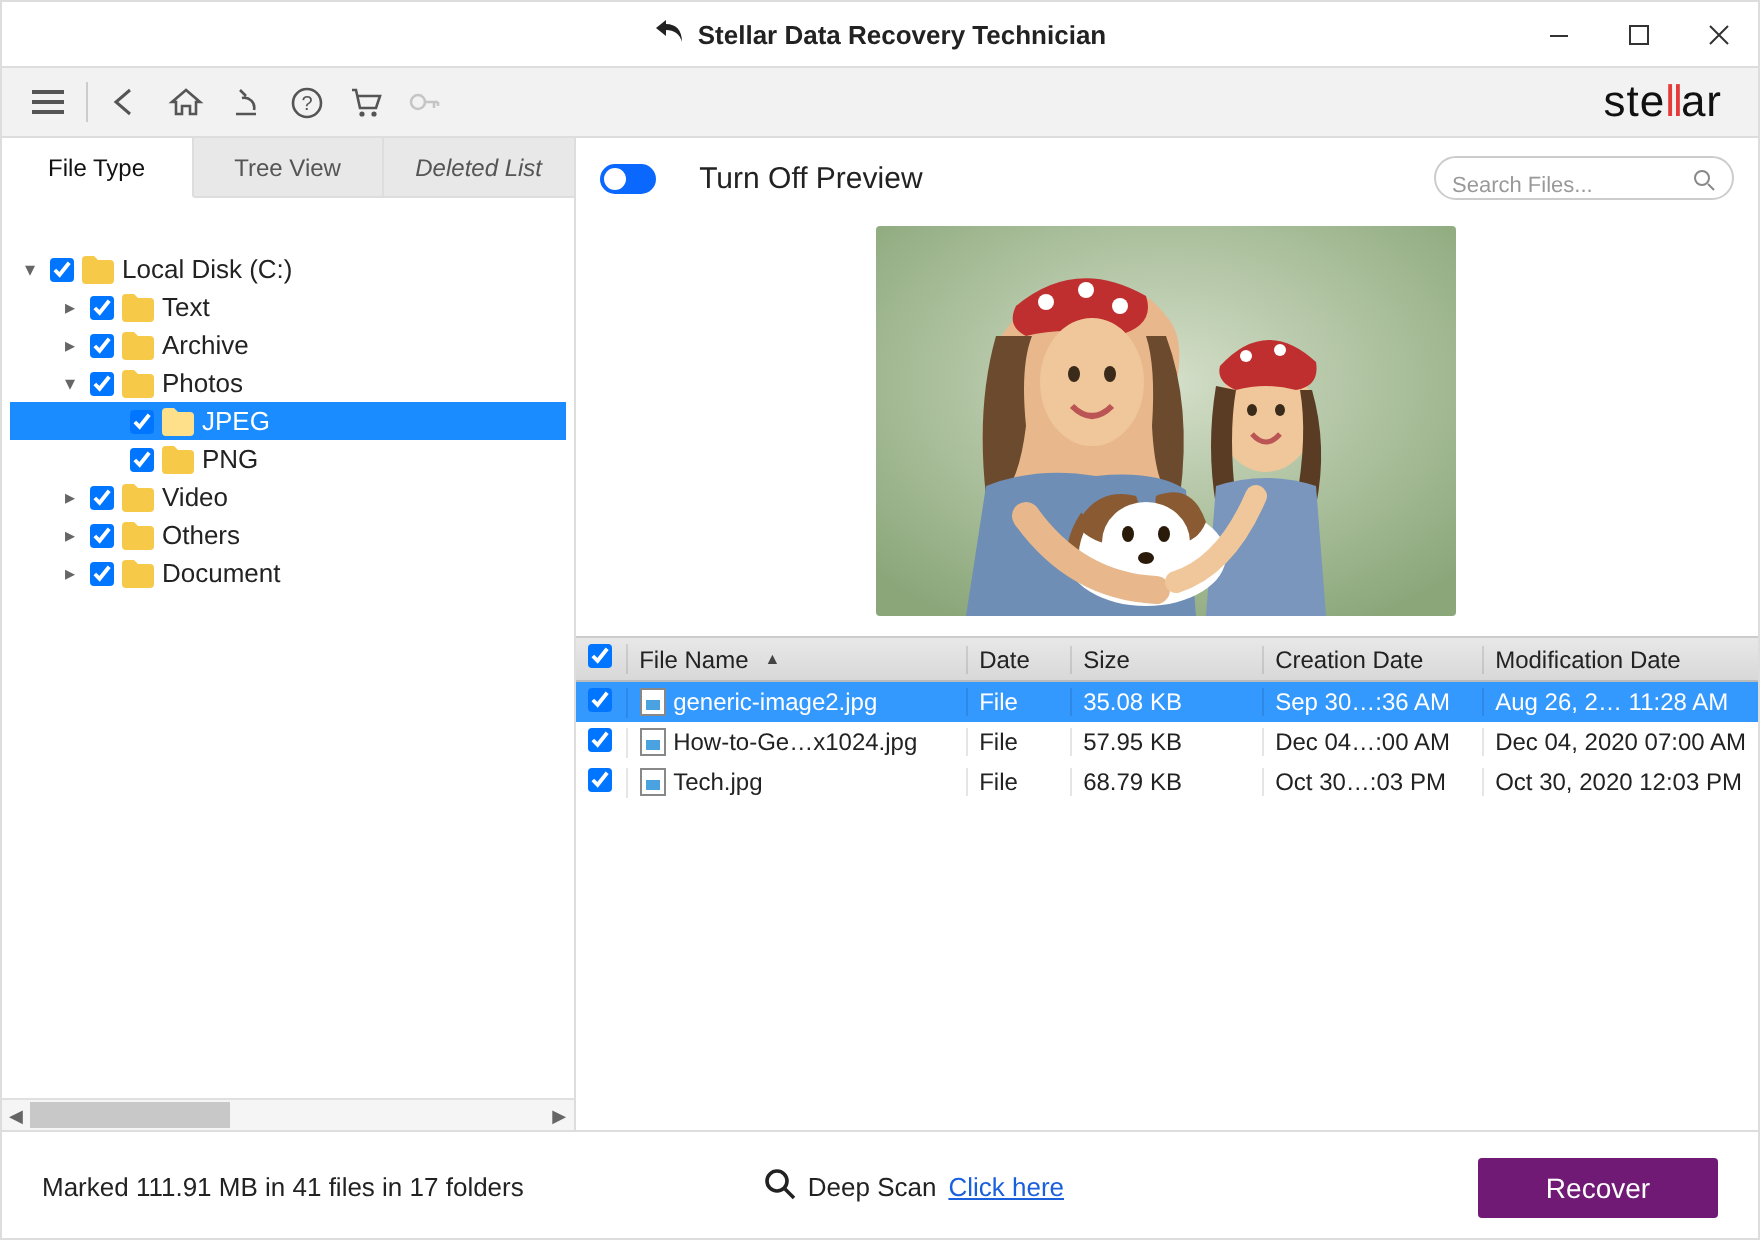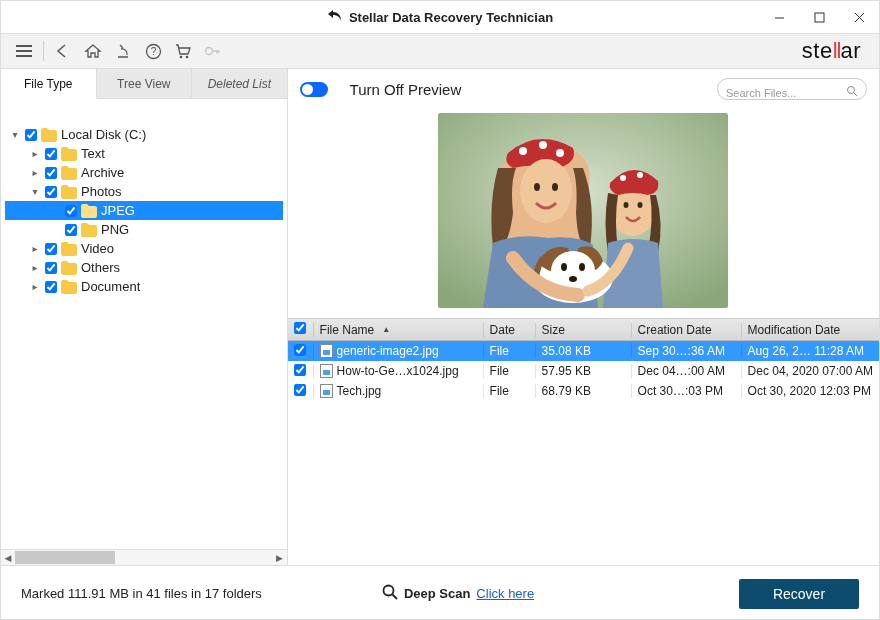--- a/index.html
+++ b/index.html
@@ -68,21 +68,21 @@
     .col-cdate { width: 110px; }
     .col-mdate { flex: 1; }
     .file-icon-sm { width: 13px; height: 14px; background: #fff; border: 1px solid #888; position: relative; flex-shrink: 0; }
     .file-icon-sm::after { content: ""; position: absolute; left: 2px; right: 2px; bottom: 2px; height: 5px; background: #4aa3e0; }
     .sort-arrow { font-size: 8px; margin-left: 4px; color: #444; }
     
     
     .bottombar { height: 56px; border-top: 1px solid #ddd; display: flex; align-items: center; padding: 16px 20px; font-size: 13px; }
     .deepscan { display: flex; align-items: center; gap: 6px; margin-left: 120px; }
     .deepscan .link { color: #1a5fdc; text-decoration: underline; }
-    .recover-btn { margin-left: auto; width: 120px; height: 30px; background: #0c4a6e; color: #fff; border: none; border-radius: 2px; font-size: 14px; display: flex; align-items: center; justify-content: center; }
+    .recover-btn { margin-left: auto; width: 120px; height: 30px; background: #701a75; color: #fff; border: none; border-radius: 2px; font-size: 14px; display: flex; align-items: center; justify-content: center; }
     
     input[type=checkbox] { width: 12px; height: 12px; }
   </style>
 </head>
 <body>
 
 <div class="titlebar">
   <div class="title-wrap">
     <span>
       <svg width="16" height="14" viewBox="0 0 16 14">
@@ -356,17 +356,17 @@
   </div>
 </div>
 
 <div class="bottombar">
   <span>Marked 111.91 MB in 41 files in 17 folders</span>
   <div class="deepscan">
     <span><svg width="16" height="16">
           <circle cx="6.5" cy="6.5" r="5" fill="none" stroke="#222" stroke-width="1.8"></circle>
           <path d="M10.5 10.5 L15 15" stroke="#222" stroke-width="1.8"></path>
         </svg></span>
-    <span style="font-weight:700">Deep Scan</span>
+    <span style="font-weight:400">Deep Scan</span>
     <span class="link">Click here</span>
   </div>
   <button class="recover-btn">Recover</button>
 </div>
 
 </body></html>

